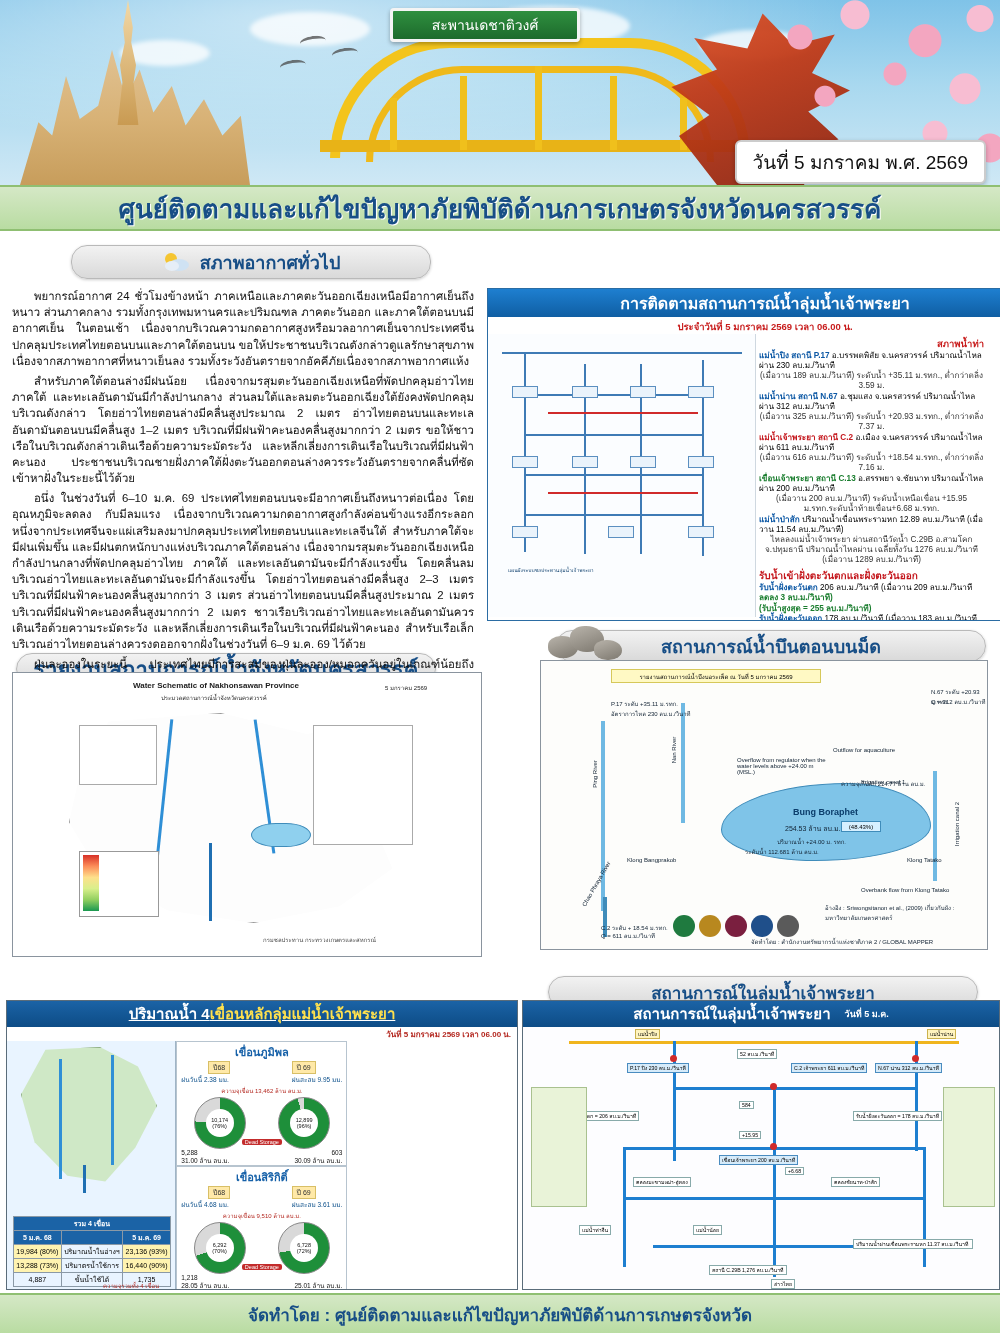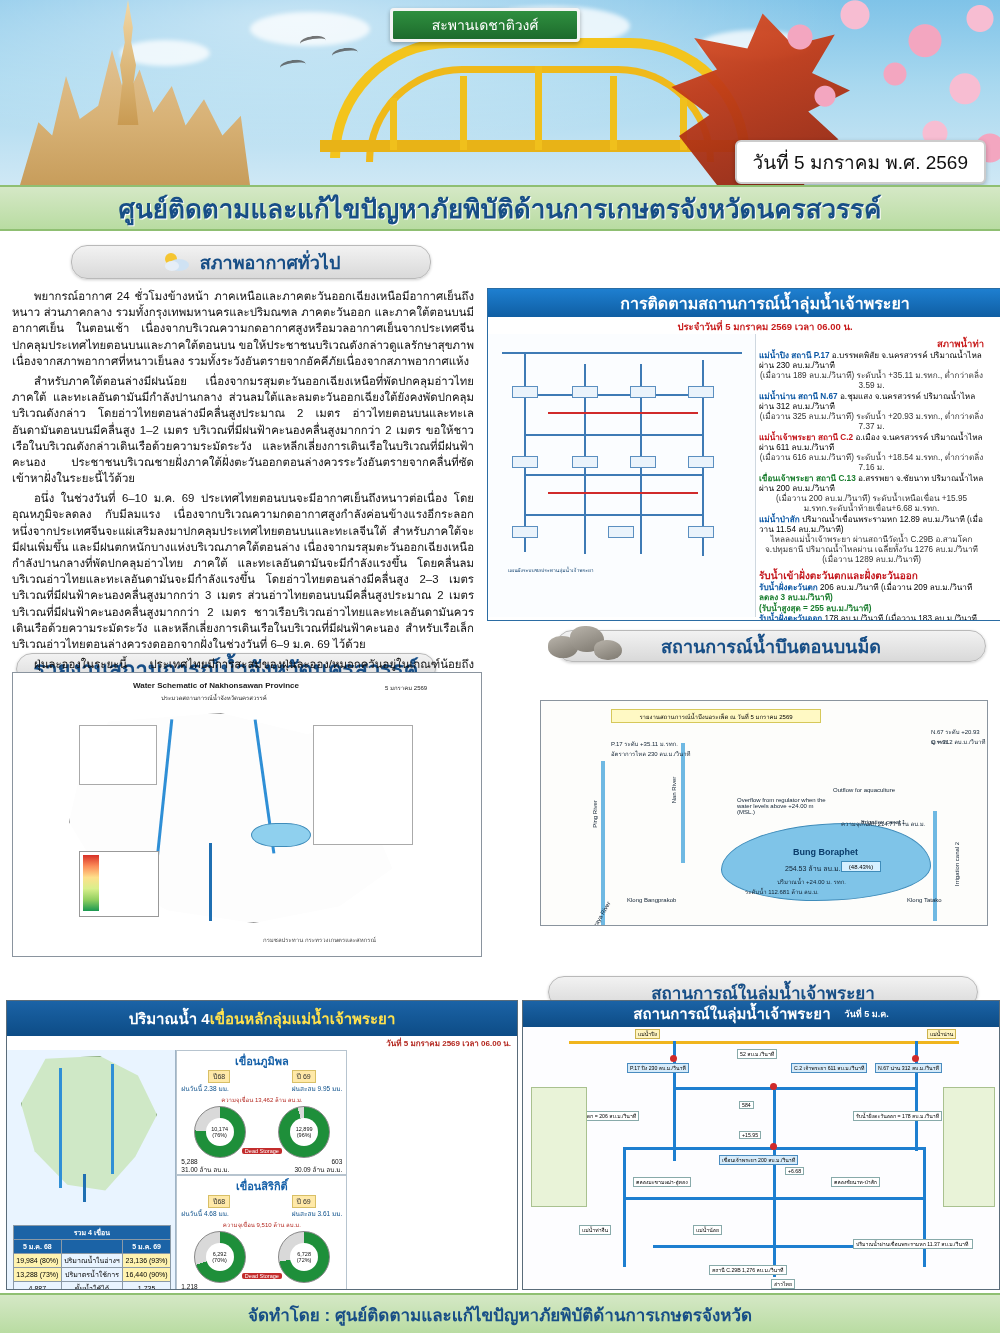--- a/index.html
+++ b/index.html
@@ -143,41 +143,41 @@
 
   
   .fd-box{ position:absolute; background:#eaf3fb; border:1px solid #5b8fc0; font-size:4.5px; color:#123; }
   .fd-line{ position:absolute; background:#3f7bb5; }
   .fd-line.v{ width:1.5px; }
   .fd-line.h{ height:1.5px; }
   .fd-red{ background:#d02b2b; }
   .fd-cap{ position:absolute; font-size:5px; color:#0b3d6b; }
 
   
-  #bbp-panel{ left:540px; top:660px; width:448px; height:226px; border:1px solid #8a949e;margin-top:40px;}
+  #bbp-panel{ left:540px; top:660px; width:448px; height:290px; border:1px solid #8a949e;}
   #bbp-panel .inner{ position:relative; width:100%; height:100%; background:#fdfdfb;}
   .lake{
     position:absolute; left:180px; top:122px; width:210px; height:78px;
     background:#7fc4e8; border:1px solid #3f8cba;
     border-radius:60% 40% 55% 45% / 60% 55% 45% 40%;
   }
   .bbp-note{ position:absolute; font-size:6px; color:#123; }
   .bbp-box{ position:absolute; border:1px solid #777; background:#fff; font-size:6px; text-align:center;}
   .bbp-yellow{ background:#fff9c4; border:1px solid #d6c85a;}
 
   
   #map-panel{ left:12px; top:672px; width:470px; height:285px; border:1px solid #8a949e; background:#fff;}
   .map-canvas{ position:absolute; inset:0; background:#ffffff; }
   .map-region{ position:absolute; }
   .map-label{ position:absolute; font-size:5px; color:#222; }
 
   
   #dam-panel{ left:6px; top:1000px; width:512px; height:290px; border:1px solid #5a6c7a;}
-  #dam-panel .hdr{ height:35px; background:linear-gradient(180deg,#1b63a6,#0d4c86); color:#fff;
-    display:flex; align-items:center; justify-content:center; font-size:15px; font-weight:bold;}
+  #dam-panel .hdr{ height:26px; background:linear-gradient(180deg,#1b63a6,#0d4c86); color:#fff;
+    display:flex; align-items:center; justify-content:center; font-size:15px; font-weight:bold;text-decoration:underline;}
   #dam-panel .hdr .ac{ color:#ffe14d; }
   #dam-panel .sub{ font-size:8px; text-align:right; padding:1px 6px 0 0; color:#b3261e; font-weight:bold;}
   #dam-panel .body{ display:flex; height:250px; }
   #dam-panel .leftmap{ width:170px; position:relative; background:#e9f4ff; border-right:1px solid #9fb4c6;}
   #dam-panel .grid{ width:342px; display:flex; flex-wrap:wrap; }
   .dam-cell{ width:171px; height:125px; border:1px solid #b7c4cf; position:relative; background:#fff;}
   .dam-cell .name{ text-align:center; font-size:11px; font-weight:bold; color:#1560a8; padding-top:1px;}
   .dam-cell .dates{ display:flex; justify-content:space-around; font-size:7px; color:#333;}
   .dam-cell .dates span{ background:#ffe9a8; border:1px solid #d8bf66; padding:0 4px;}
   .dam-cell .rains{ display:flex; justify-content:space-between; font-size:6.5px; padding:1px 4px; color:#0b4f8a;}

